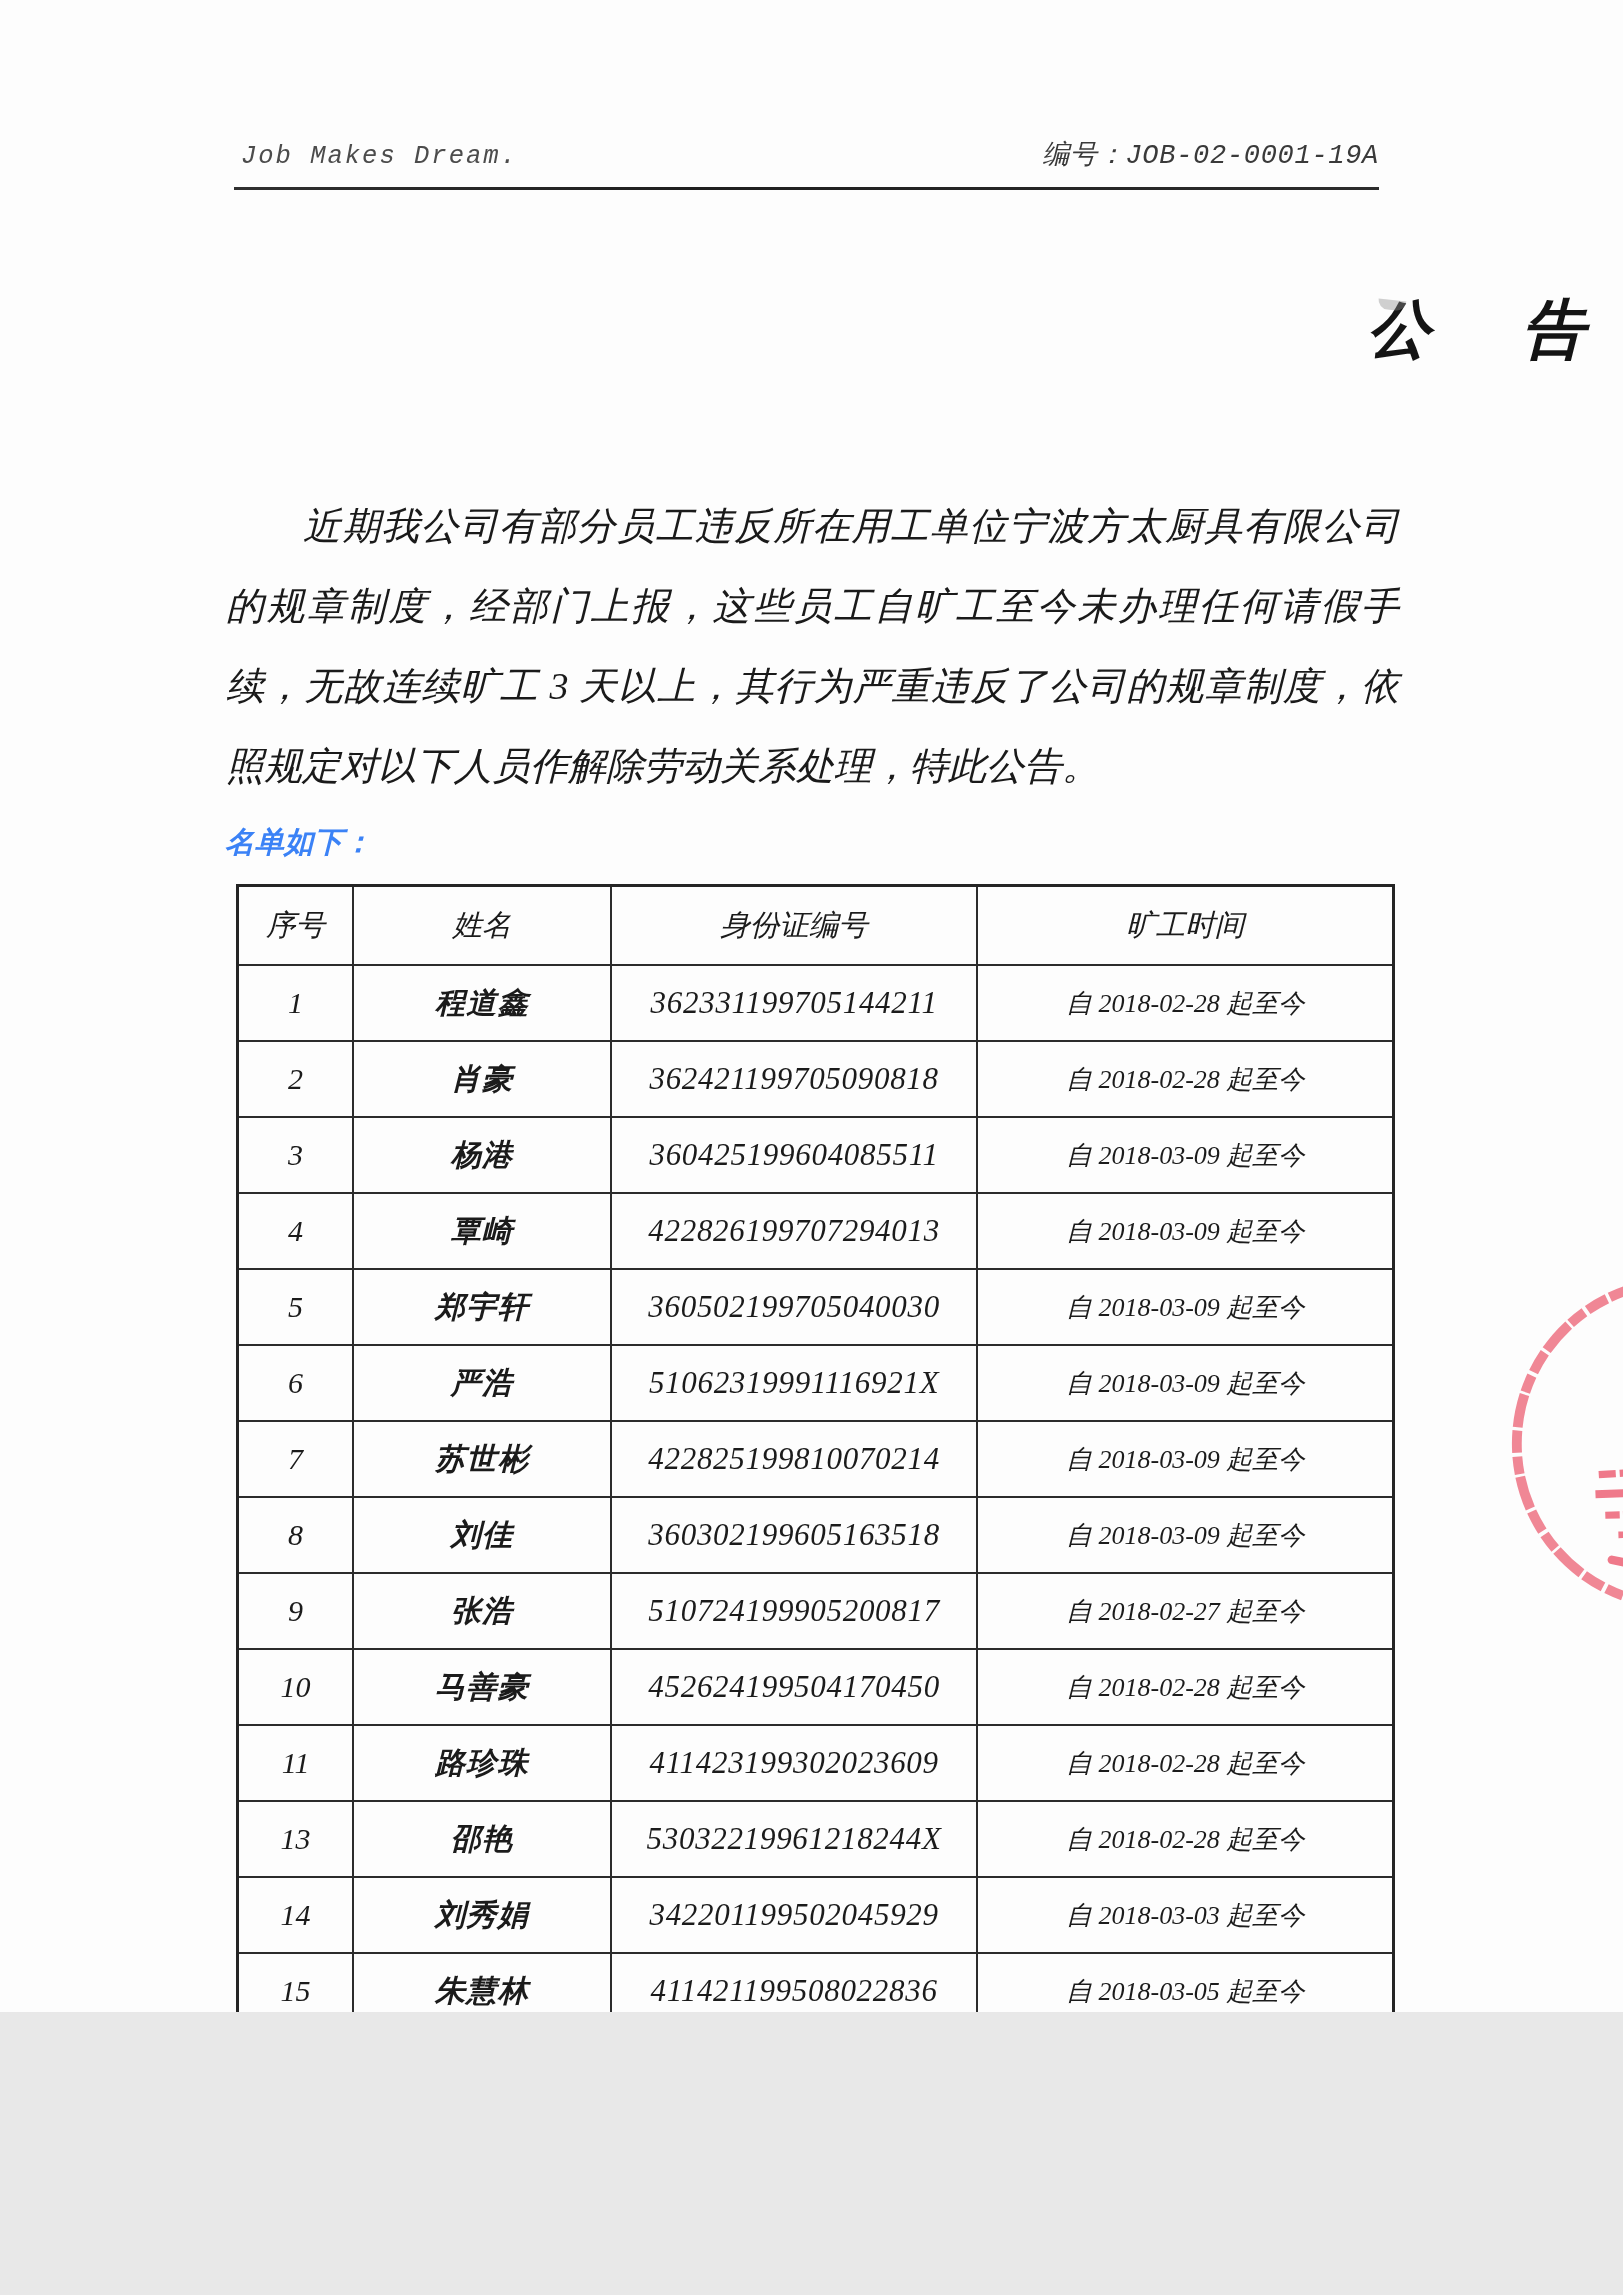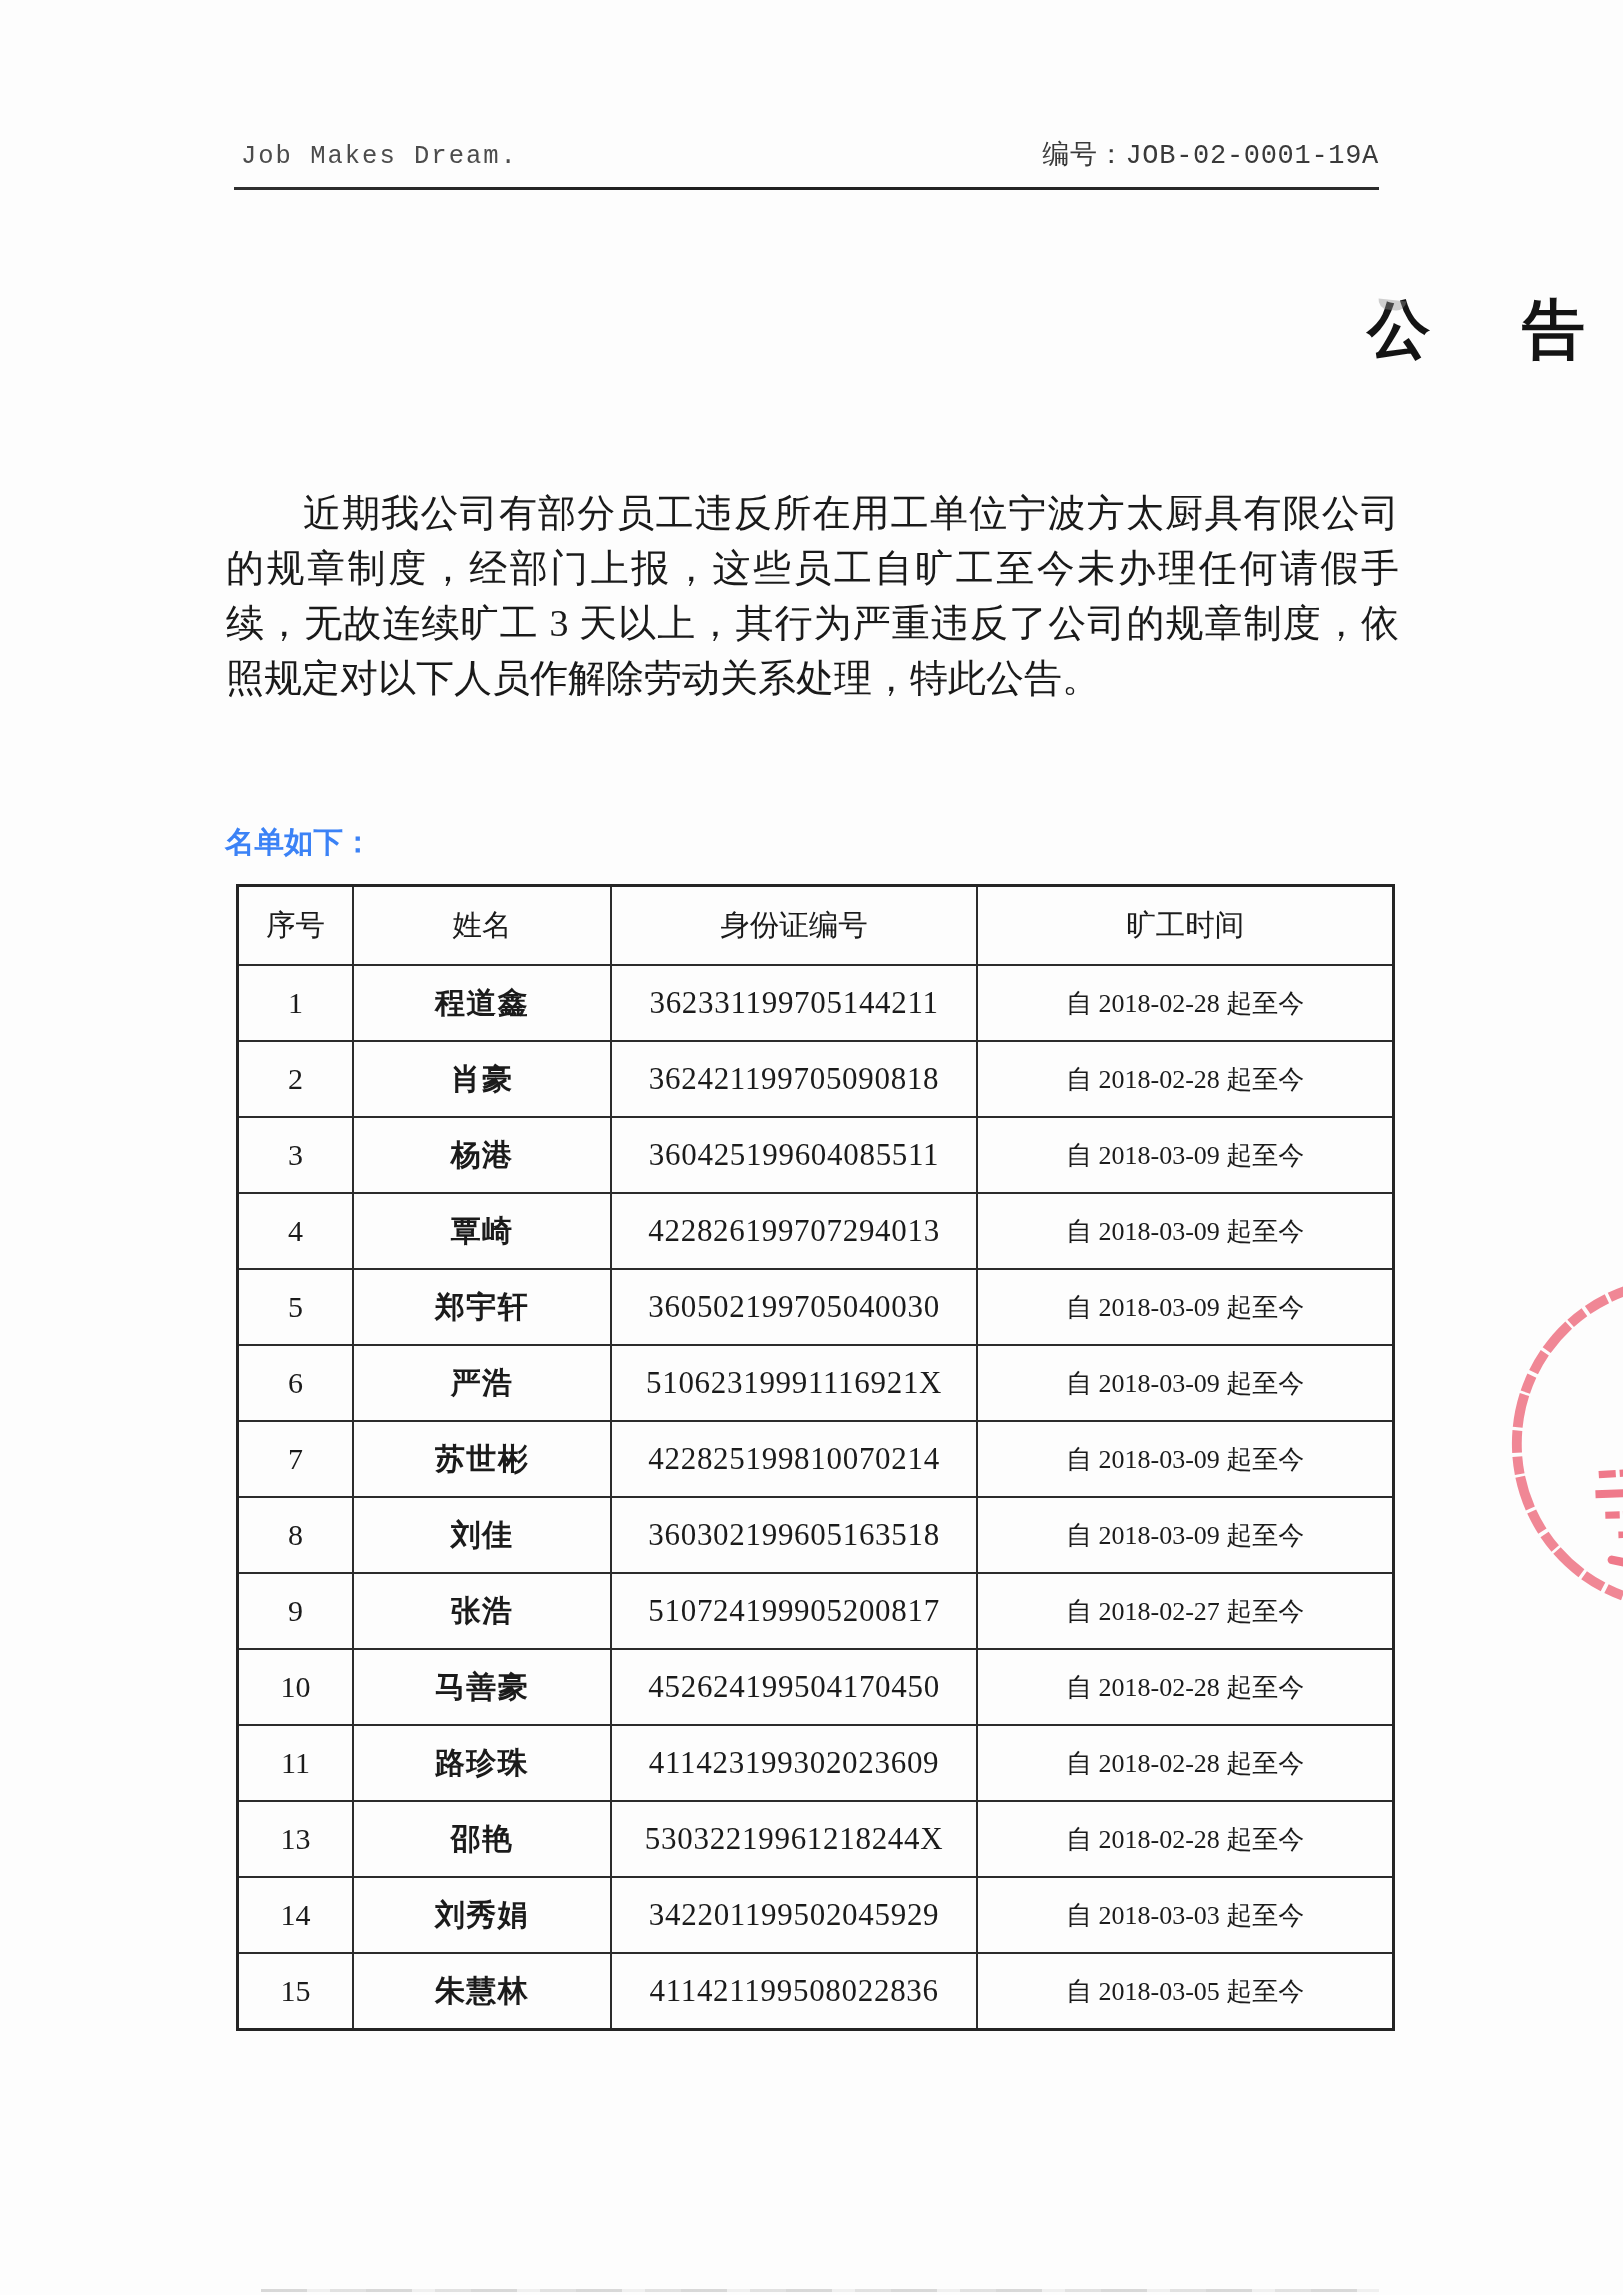--- a/index.html
+++ b/index.html
@@ -1,18 +1,18 @@
 <!DOCTYPE html>
 <html style="font-size:10.5px"><head>
 <meta charset="utf-8">
 <style>
   html,body{margin:0;padding:0;background:#e8e8e8;}
   .page{
-    position:relative; width:1623px; height:2295px; background:#fdfdfd;
-    overflow:hidden; font-family:"Liberation Serif","DejaVu Serif",serif; color:#1c1c1c;
+    position:relative; width:1623px; height:2012px; background:#fdfdfd;
+    overflow:hidden; font-family:"Liberation Serif","DejaVu Serif",serif; color:#1c1c1c;font-style:italic;
   }
   .header-row{
     position:absolute; left:241px; top:136px; width:1138px;
     display:flex; justify-content:space-between; align-items:baseline;
   }
   .slogan{
     font-family:"Liberation Mono","DejaVu Sans Mono",monospace;
     font-size:25.5px; color:#4c4c4c; letter-spacing:2px;
   }
   .doc-number{
@@ -23,21 +23,21 @@
     position:absolute; left:234px; top:187px; width:1145px; height:3.3px;
     background:linear-gradient(90deg,#303030,#1f1f1f 40%,#2c2c2c);
   }
   .doc-title{
     position:absolute; top:287px; left:0; width:100%;
     text-align:right; font-size:63px; font-weight:700;
     letter-spacing:38px; text-indent:38px; color:#141414;
   }
   .body-par{
     position:absolute; left:226px; top:486px; width:1173px;
-    font-size:38px; line-height:55px; text-align:justify;
+    font-size:38px; line-height:80px; text-align:justify;
     text-indent:77px; color:#1a1a1a;
   }
   .list-label{
     position:absolute; left:225px; top:823px;
     font-family:"Liberation Sans","DejaVu Sans",sans-serif;
     font-size:29.5px; font-weight:700; color:#3b82f6;
   }
   table.notice-table{
     position:absolute; left:236px; top:884px; width:1159px;
     border-collapse:collapse; table-layout:fixed;

